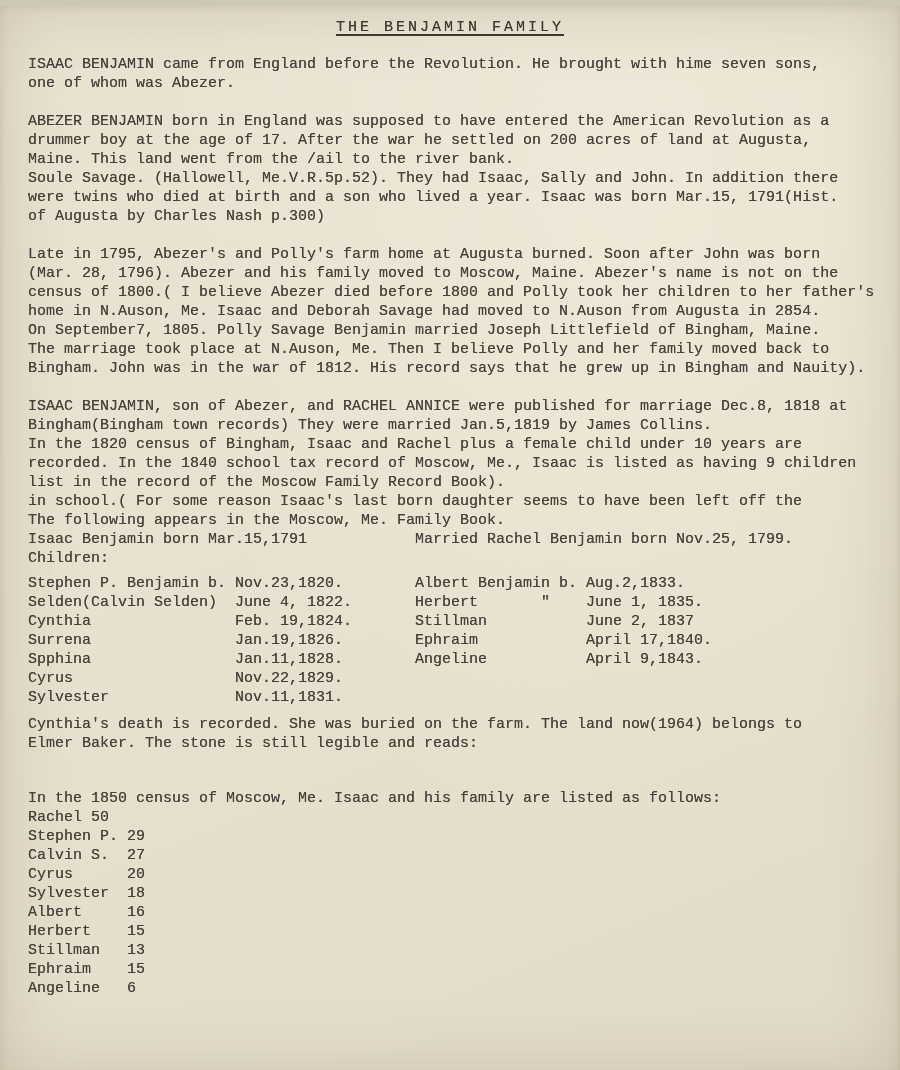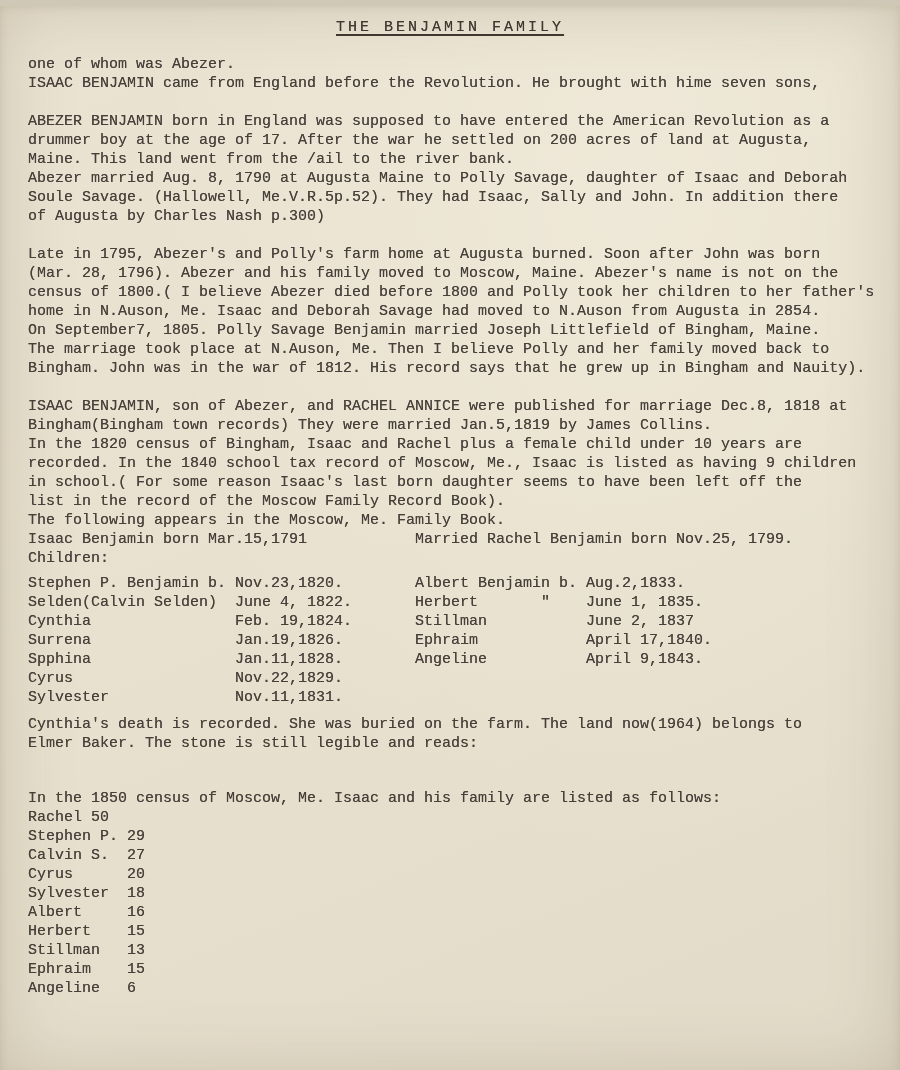--- a/index.html
+++ b/index.html
@@ -46,50 +46,50 @@
   .census-block{margin-top:36px;}
 </style>
 </head>
 <body>
 
 <div class="page">
 
   <div class="title">THE BENJAMIN FAMILY</div>
 
   <div class="p1">
+    <div class="line">ISAAC BENJAMIN came from England before the Revolution. He brought with hime seven sons,</div>
     <div class="line">one of whom was Abezer.</div>
-    <div class="line">ISAAC BENJAMIN came from England before the Revolution. He brought with hime seven sons,</div>
   </div>
 
   <div class="p2">
     <div class="line">ABEZER BENJAMIN born in England was supposed to have entered the American Revolution as a</div>
     <div class="line">drummer boy at the age of 17. After the war he settled on 200 acres of land at Augusta,</div>
     <div class="line">Maine. This land went from the /ail to the river bank.</div>
-    <div class="line">Abezer married Aug. 8, 1790 at Augusta Maine to Polly Savage, daughter of Isaac and Deborah</div>
     <div class="line">Soule Savage. (Hallowell, Me.V.R.5p.52). They had Isaac, Sally and John. In addition there</div>
+    <div class="line">were twins who died at birth and a son who lived a year. Isaac was born Mar.15, 1791(Hist.</div>
     <div class="line">of Augusta by Charles Nash p.300)</div>
   </div>
 
   <div class="p3">
     <div class="line">Late in 1795, Abezer's and Polly's farm home at Augusta burned. Soon after John was born</div>
     <div class="line">(Mar. 28, 1796). Abezer and his family moved to Moscow, Maine. Abezer's name is not on the</div>
     <div class="line">census of 1800.( I believe Abezer died before 1800 and Polly took her children to her father's</div>
     <div class="line">home in N.Auson, Me. Isaac and Deborah Savage had moved to N.Auson from Augusta in 2854.</div>
     <div class="line">On September7, 1805. Polly Savage Benjamin married Joseph Littlefield of Bingham, Maine.</div>
     <div class="line">The marriage took place at N.Auson, Me. Then I believe Polly and her family moved back to</div>
     <div class="line">Bingham. John was in the war of 1812. His record says that he grew up in Bingham and Nauity).</div>
   </div>
 
   <div class="p4">
     <div class="line">ISAAC BENJAMIN, son of Abezer, and RACHEL ANNICE were published for marriage Dec.8, 1818 at</div>
     <div class="line">Bingham(Bingham town records) They were married Jan.5,1819 by James Collins.</div>
     <div class="line">In the 1820 census of Bingham, Isaac and Rachel plus a female child under 10 years are</div>
     <div class="line">recorded. In the 1840 school tax record of Moscow, Me., Isaac is listed as having 9 children</div>
+    <div class="line">list in the record of the Moscow Family Record Book).</div>
     <div class="line">in school.( For some reason Isaac's last born daughter seems to have been left off the</div>
-    <div class="line">list in the record of the Moscow Family Record Book).</div>
     <div class="line">The following appears in the Moscow, Me. Family Book.</div>
   </div>
 
   <div>
     <div class="row">
       <span class="abs c0">Isaac Benjamin born Mar.15,1791</span>
       <span class="abs c43">Married Rachel Benjamin born Nov.25, 1799.</span>
     </div>
     <div class="line">Children:</div>
 

